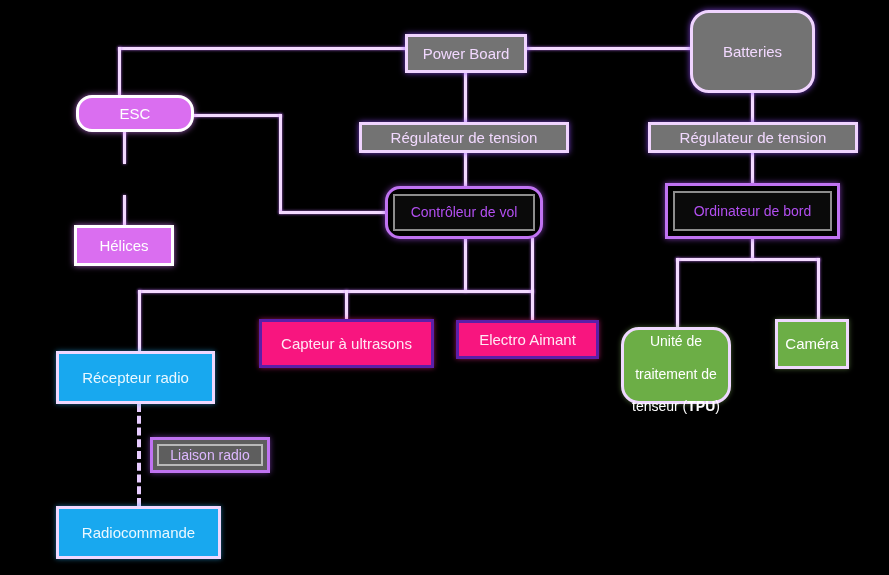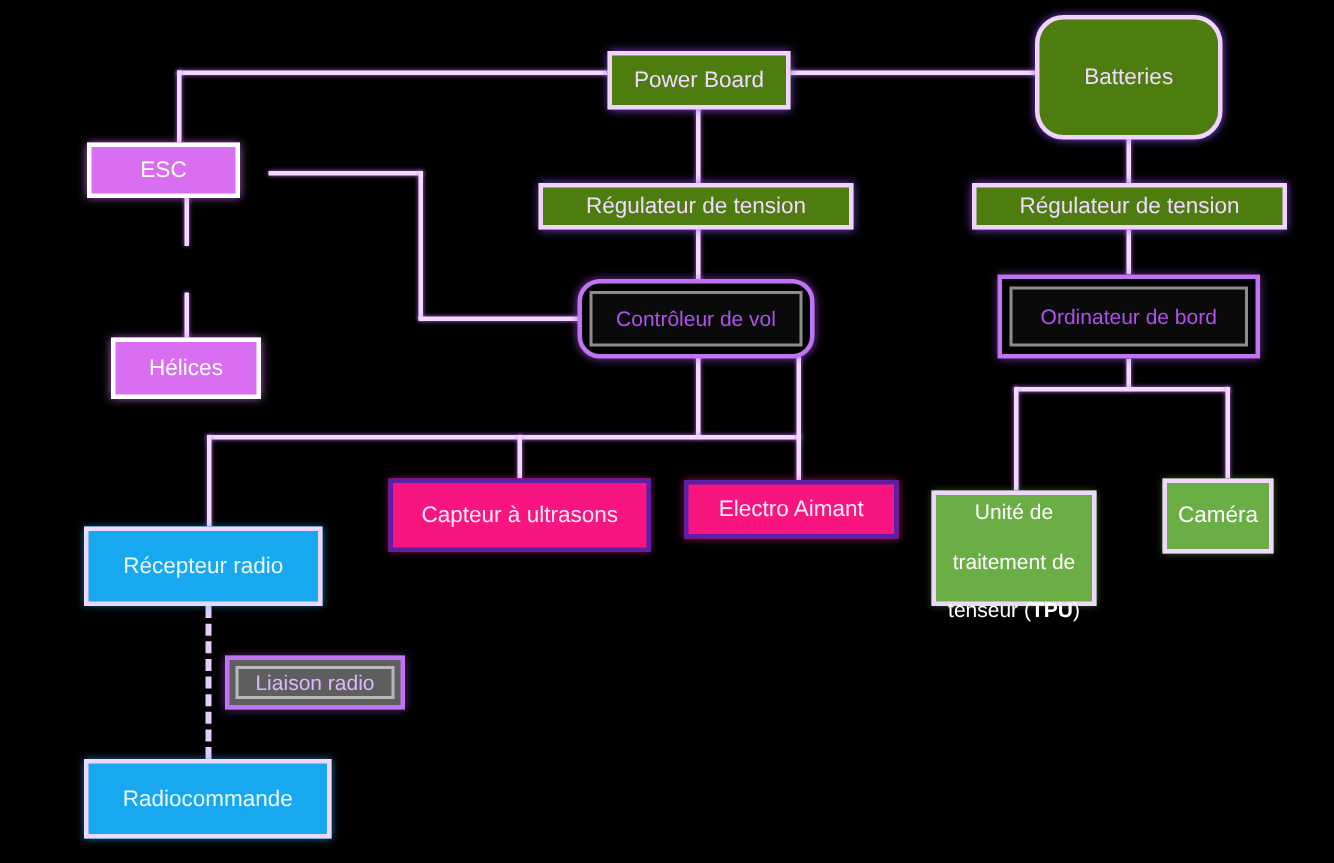--- a/index.html
+++ b/index.html
@@ -9,21 +9,21 @@
   
   .ln{position:absolute;background:#f3d9ff;box-shadow:0 0 3px rgba(200,120,255,.85);}
   .ln.h{height:3px;}
   .ln.v{width:3px;}
   .ln.dash{background:none;border-left:4px dashed #e7ccff;width:0;box-shadow:none;}
 
   
   .node{position:absolute;box-sizing:border-box;display:flex;align-items:center;
         justify-content:center;text-align:center;line-height:1.15;}
 
-  .violet{background:#4d7c0f;border:3px solid #f0d4ff;color:#f2d9ff;
+  .violet{background:#737373;border:3px solid #f0d4ff;color:#f2d9ff;
           box-shadow:0 0 6px rgba(150,80,255,.8);}
   .orchid{background:#da6ef0;border:3px solid #ffffff;color:#ffffff;
           box-shadow:0 0 6px rgba(220,130,255,.75);}
   .pink{background:#f8157f;border:3px solid #5b1fa8;color:#ffe9f4;
         box-shadow:0 0 5px rgba(255,40,140,.55);}
   .green{background:#6cae46;border:3px solid #efd8ff;color:#ffffff;
          box-shadow:0 0 5px rgba(140,190,100,.5);}
   .blue{background:#18a8ef;border:3px solid #efd8ff;color:#eaf8ff;
         box-shadow:0 0 5px rgba(40,170,240,.6);}
 
@@ -86,21 +86,21 @@
   <div class="ln dash" style="left:137px;top:404px;height:102px;"></div>
 
   <div class="node violet" style="left:405px;top:34px;width:122px;height:39px;font-size:15px;">
     <span class="lbl">Power Board</span>
   </div>
 
   <div class="node violet" style="left:690px;top:10px;width:125px;height:83px;font-size:15px;border-radius:19px;">
     <span class="lbl">Batteries</span>
   </div>
 
-  <div class="node orchid" style="left:58px;top:95px;width:102px;height:37px;font-size:15px;">
+  <div class="node orchid" style="left:76px;top:95px;width:118px;height:37px;font-size:15px;border-radius:16px;">
     <span class="lbl">ESC</span>
   </div>
 
 
   <div class="node orchid" style="left:74px;top:225px;width:100px;height:41px;font-size:15px;">
     <span class="lbl">Hélices</span>
   </div>
 
   <div class="node violet" style="left:359px;top:122px;width:210px;height:31px;font-size:15px;">
     <span class="lbl">Régulateur de tension</span>
@@ -121,21 +121,21 @@
   </div>
 
   <div class="node pink" style="left:259px;top:319px;width:175px;height:49px;font-size:15px;">
     <span class="lbl">Capteur à ultrasons</span>
   </div>
 
   <div class="node pink" style="left:456px;top:320px;width:143px;height:39px;font-size:15px;">
     <span class="lbl">Electro Aimant</span>
   </div>
 
-  <div class="node green" style="left:621px;top:327px;width:110px;height:77px;font-size:14px;">
+  <div class="node green" style="left:621px;top:327px;width:110px;height:77px;font-size:14px;border-radius:18px;">
     <span class="lbl">
       <span>Unité de</span><br>
       <span>traitement de</span><br>
       <span>tenseur (</span><b>TPU</b><span>)</span>
     </span>
   </div>
 
   <div class="node green" style="left:775px;top:319px;width:74px;height:50px;font-size:15px;">
     <span class="lbl">Caméra</span>
   </div>

